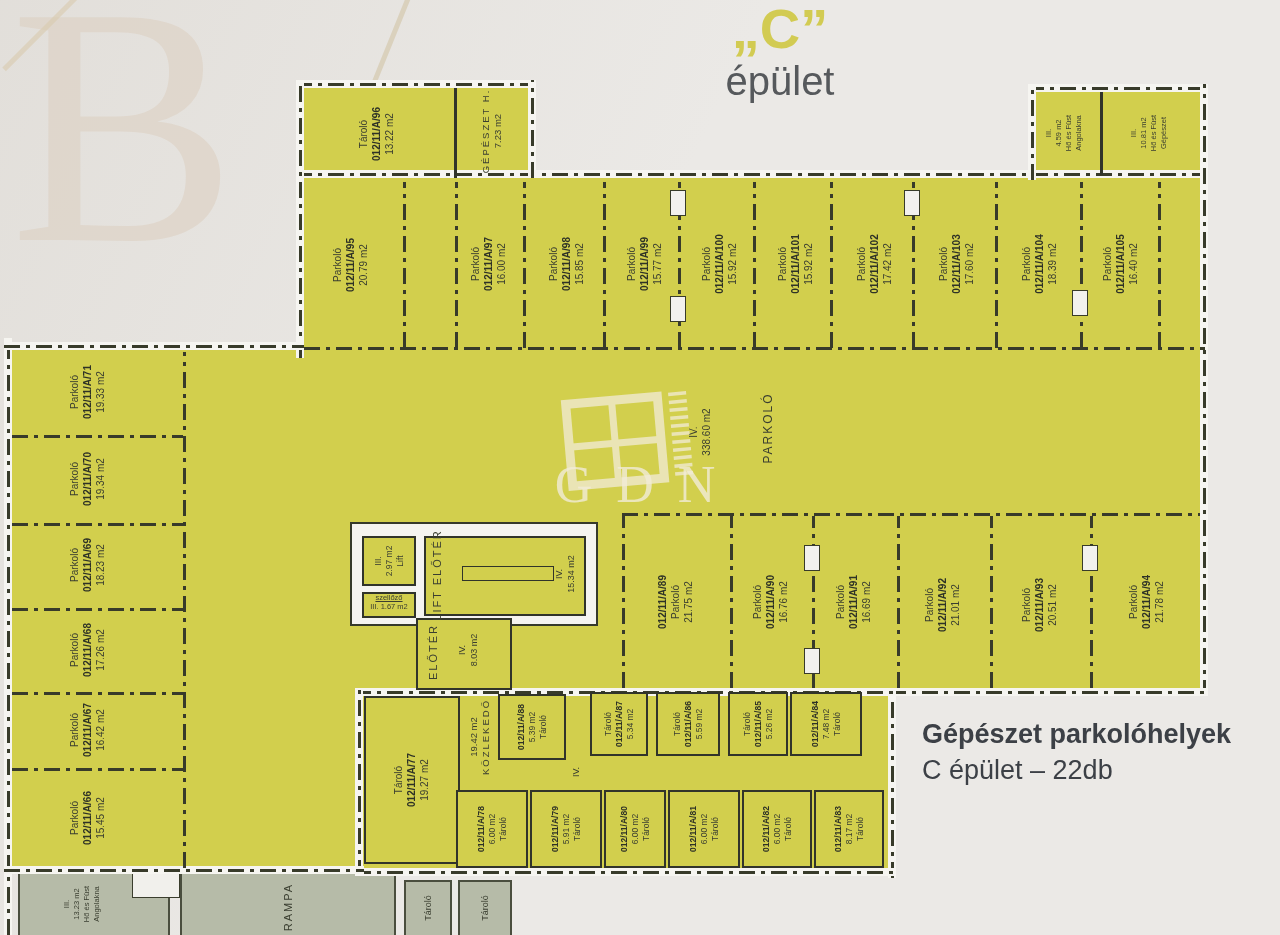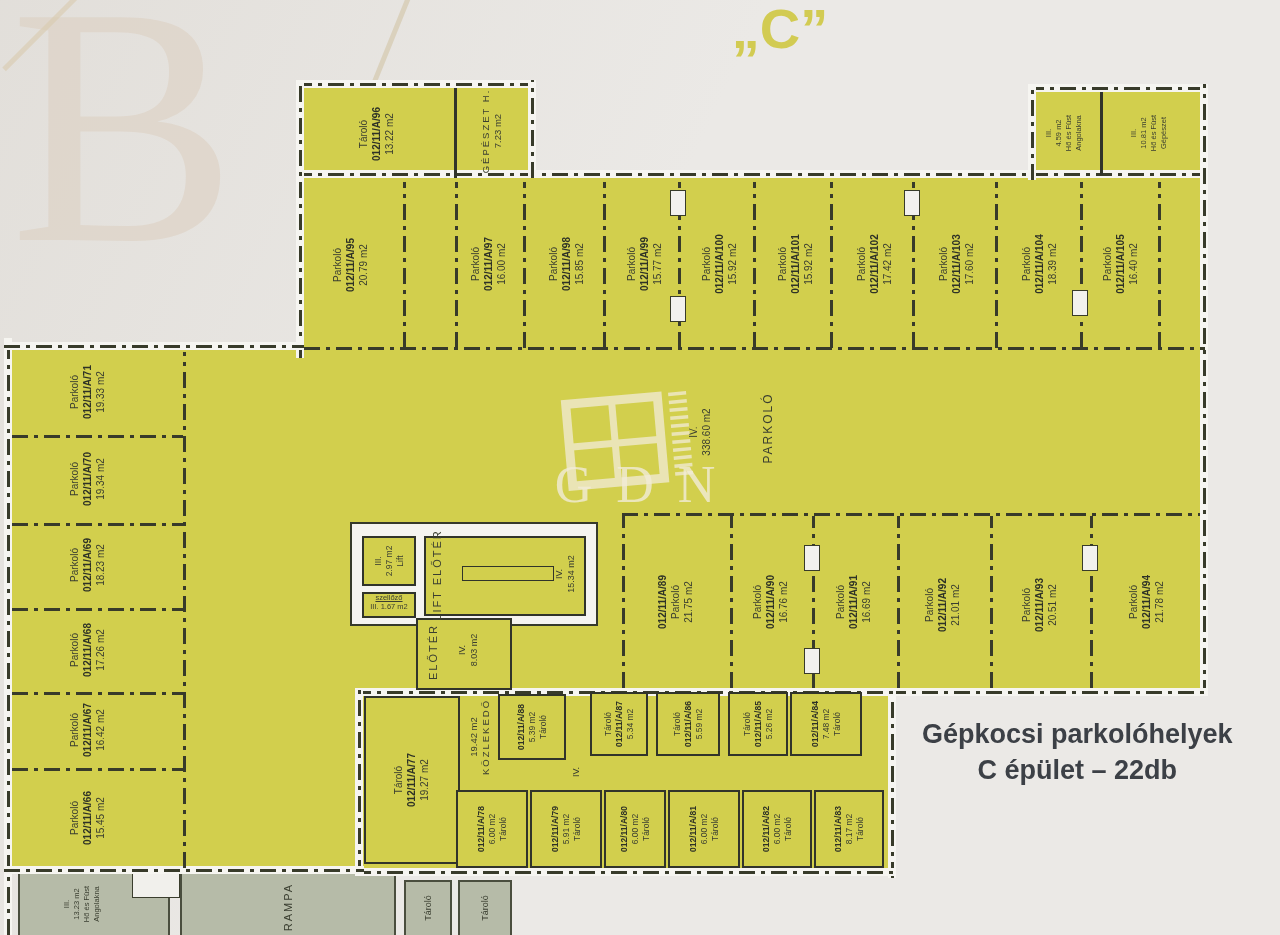--- a/index.html
+++ b/index.html
@@ -34,21 +34,21 @@
   .ri{font-weight:700;color:#2e3226;}
   .sp{letter-spacing:2px;}
   
   .title{position:absolute;left:600px;top:0;width:360px;text-align:center;}
   .title-c{font-size:56px;font-weight:700;color:#d2cb52;line-height:1.05;}
   .title-sub{font-size:40px;color:#56595c;font-weight:500;line-height:1.1;}
   .title-main{font-size:43px;color:#54575a;font-weight:500;letter-spacing:2px;line-height:1.15;}
   
   .summary{position:absolute;left:922px;top:716px;color:#3c4046;}
   .sum-b{font-size:27px;font-weight:700;line-height:1.35;}
-  .sum-r{font-size:27px;font-weight:700;line-height:1.35;text-align:center;}
+  .sum-r{font-size:27px;font-weight:400;line-height:1.35;}
   .sum-gap{height:48px;}
   
   .corner-wm{position:absolute;left:10px;top:-70px;font-family:"Liberation Serif","DejaVu Serif",serif;
       font-size:340px;color:#dccfc0;opacity:.55;}
   .stripe1{position:absolute;left:-12px;top:28px;width:110px;height:5px;background:#d8c9ae;opacity:.6;transform:rotate(-45deg);}
   .stripe2{position:absolute;left:388px;top:-8px;width:5px;height:100px;background:#cdbd9a;opacity:.5;transform:rotate(22deg);}
   .gdn{position:absolute;left:552px;top:455px;width:190px;text-align:center;
       font-family:"Liberation Serif","DejaVu Serif",serif;font-size:52px;letter-spacing:24px;
       color:#f2ecd8;opacity:.8;}
   .gdn-ico{position:absolute;left:562px;top:392px;opacity:.75;transform:rotate(-5deg);}
@@ -58,20 +58,21 @@
 <body>
 
 <div class="stage">
 
   <div class="corner-wm">B</div>
   <div class="stripe1"></div>
   <div class="stripe2"></div>
 
   <div class="title">
     <div class="title-c">„C”</div>
+    <div class="title-sub">épület</div>
   </div>
 
   <div class="yz" style="left:300px;top:177px;width:905px;height:173px"></div>
   <div class="yz" style="left:8px;top:345px;width:177px;height:525px"></div>
   <div class="yz" style="left:185px;top:350px;width:710px;height:525px"></div>
   <div class="yz" style="left:895px;top:350px;width:310px;height:340px"></div>
   <div class="yz" style="left:303px;top:88px;width:152px;height:92px"></div>
   <div class="yz" style="left:457px;top:88px;width:75px;height:89px"></div>
   <div class="yz" style="left:1032px;top:92px;width:71px;height:83px"></div>
   <div class="yz" style="left:1103px;top:92px;width:97px;height:83px"></div>
@@ -420,18 +421,18 @@
 
   <svg class="gdn-ico" width="134" height="96" viewBox="0 0 134 96">
     <rect x="7" y="7" width="92" height="82" fill="none" stroke="#f2ecd8" stroke-width="9"></rect>
     <line x1="53" y1="7" x2="53" y2="89" stroke="#f2ecd8" stroke-width="7"></line>
     <line x1="7" y1="50" x2="99" y2="50" stroke="#f2ecd8" stroke-width="7"></line>
     <path d="M110 6h18M110 14h18M110 22h18M110 30h18M110 38h18M110 46h18M110 54h18M110 62h18M110 70h18M110 78h18M110 86h18" stroke="#f2ecd8" stroke-width="3.5"></path>
   </svg>
   <div class="gdn">GDN</div>
 
   <div class="summary">
-    <div class="sum-b">Gépkocsi parkolóhelyek</div>
+    <div class="sum-b">Gépészet parkolóhelyek</div>
     <div class="sum-r">C épület – 22db</div>
     <div class="sum-gap"></div>
   </div>
 
 </div>
 
 </body></html>

